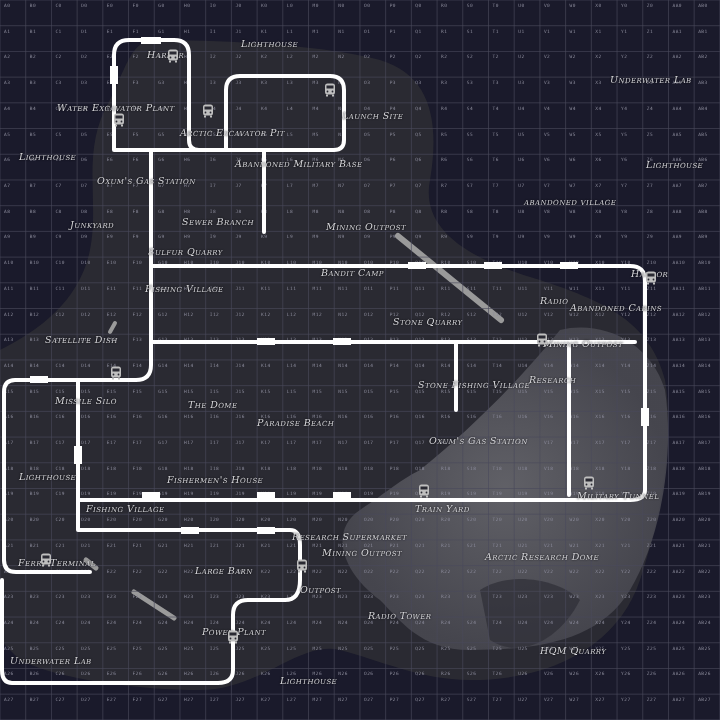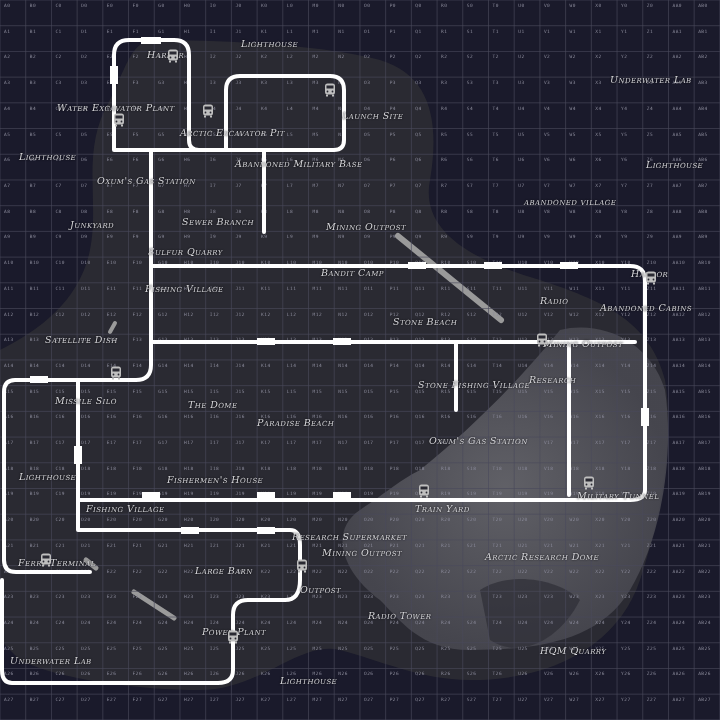--- a/index.html
+++ b/index.html
@@ -927,22 +927,22 @@
       <div class="place" style="left: 97px; top: 175px;">Oxum's Gas Station</div>
       <div class="place" style="left: 524px; top: 196px;">abandoned village</div>
       <div class="place" style="left: 70px; top: 219px;">Junkyard</div>
       <div class="place" style="left: 182px; top: 216px;">Sewer Branch</div>
       <div class="place" style="left: 326px; top: 221px;">Mining Outpost</div>
       <div class="place" style="left: 148px; top: 246px;">Sulfur Quarry</div>
       <div class="place" style="left: 321px; top: 267px;">Bandit Camp</div>
       <div class="place" style="left: 631px; top: 268px;">Harbor</div>
       <div class="place" style="left: 145px; top: 283px;">Fishing Village</div>
       <div class="place" style="left: 540px; top: 295px;">Radio</div>
-      <div class="place" style="left: 570px; top: 302px; margin-left: 30px;">Abandoned Cabins</div>
-      <div class="place" style="left: 393px; top: 316px;">Stone Beach</div>
+      <div class="place" style="left: 570px; top: 302px;">Abandoned Cabins</div>
+      <div class="place" style="left: 393px; top: 316px;">Stone Quarry</div>
       <div class="place" style="left: 45px; top: 334px;">Satellite Dish</div>
       <div class="place" style="left: 543px; top: 338px;">Mining Outpost</div>
       <div class="place" style="left: 529px; top: 374px;">Research</div>
       <div class="place" style="left: 418px; top: 379px;">Stone Fishing Village</div>
       <div class="place" style="left: 188px; top: 399px;">The Dome</div>
       <div class="place" style="left: 55px; top: 395px;">Missile Silo</div>
       <div class="place" style="left: 257px; top: 417px;">Paradise Beach</div>
       <div class="place" style="left: 429px; top: 435px;">Oxum's Gas Station</div>
       <div class="place" style="left: 19px; top: 471px;">Lighthouse</div>
       <div class="place" style="left: 167px; top: 474px;">Fishermen's House</div>

